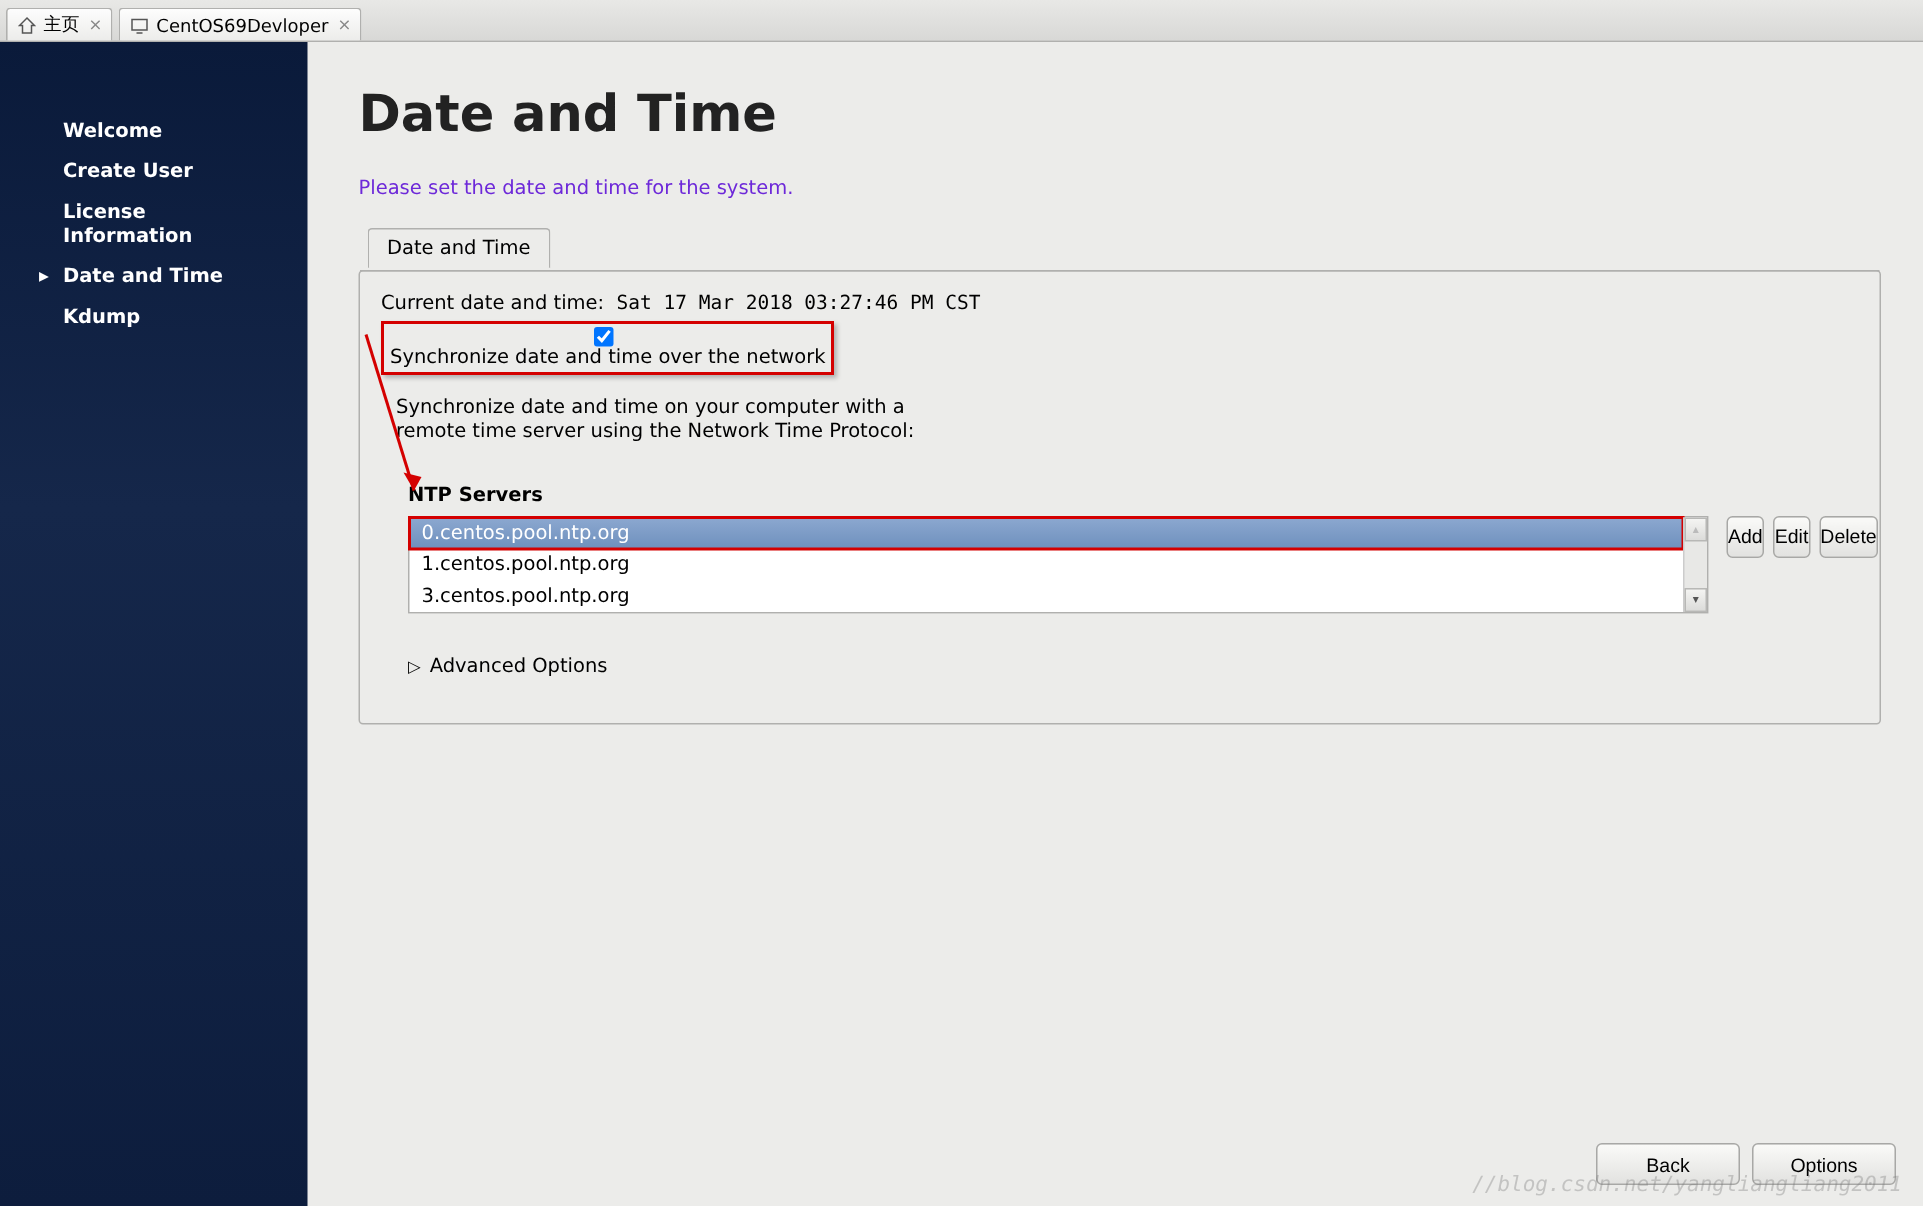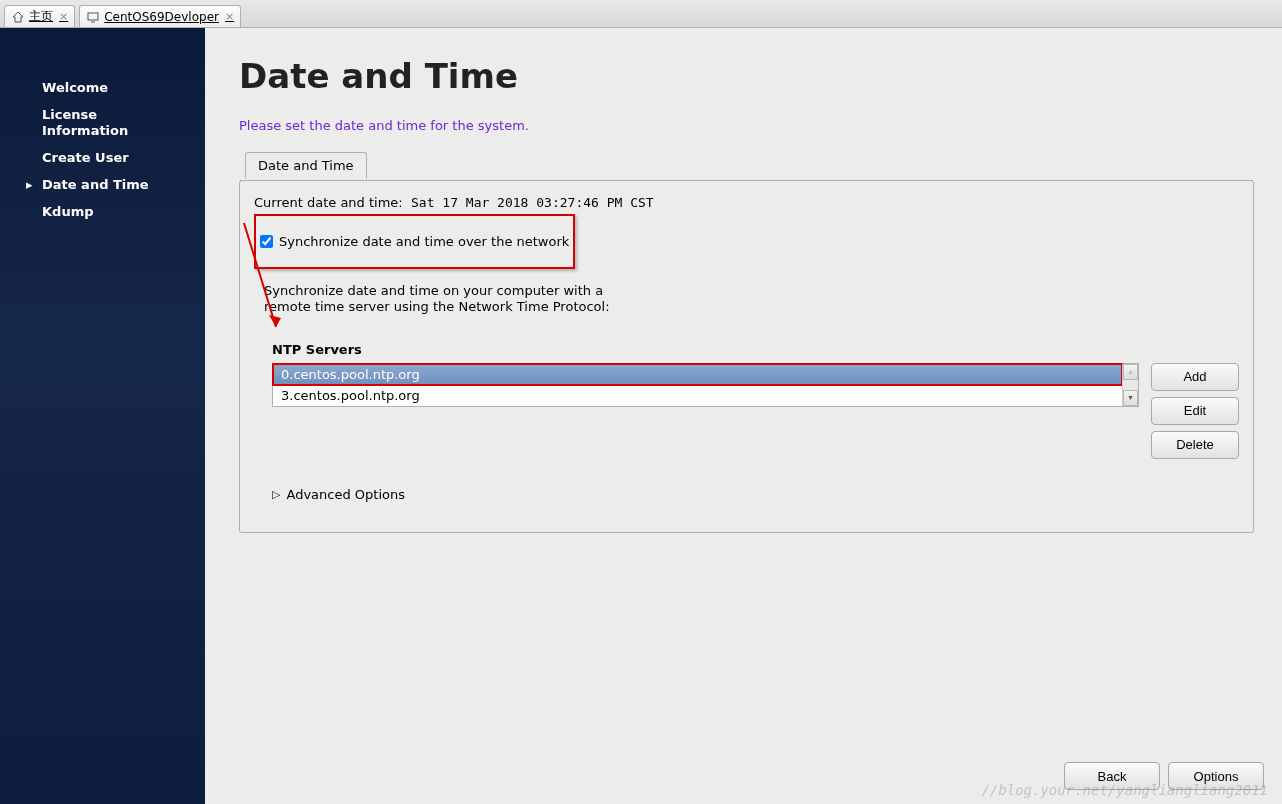--- a/index.html
+++ b/index.html
@@ -1,19 +1,19 @@
 <!DOCTYPE html>
 <html><head>
 <meta charset="utf-8">
 <style>
 * { box-sizing: border-box; margin: 0; padding: 0; }
 body { font-family: "DejaVu Sans", "Liberation Sans", sans-serif; font-size: 13px; width: 1282px; height: 804px; overflow: hidden; background: #ececea; }
 
 .tabbar { height: 28px; background: linear-gradient(#e8e8e6, #d8d8d6); border-bottom: 1px solid #b0b0ae; display: flex; align-items: flex-end; padding-left: 4px; padding-top: 4px; }
-.tab { display: flex; align-items: center; height: 22px; padding: 0 6px; background: linear-gradient(#fdfdfd, #ececea); border: 1px solid #b0b0ae; border-bottom: none; border-radius: 3px 3px 0 0; margin-right: 4px; font-size: 12px; cursor: pointer; text-decoration: underline; }
+.tab { display: flex; align-items: center; height: 22px; padding: 0 6px; background: linear-gradient(#fdfdfd, #ececea); border: 1px solid #b0b0ae; border-bottom: none; border-radius: 3px 3px 0 0; margin-right: 4px; font-size: 12px; cursor: pointer; }
 .tab .ico { width: 14px; height: 14px; margin-right: 4px; display: inline-flex; align-items: center; justify-content: center; color: #555; }
 .tab .close { margin-left: 6px; color: #888; font-size: 11px; }
 
 .container { display: flex; height: calc(804px - 28px); }
 
 .sidebar { width: 205px; background: linear-gradient(180deg, #0a1a3a 0%, #15274a 40%, #0d1d3d 100%); color: #fff; padding: 46px 0 0 0; }
 .sidebar .item { padding: 6px 20px 6px 42px; font-weight: bold; font-size: 13px; cursor: pointer; position: relative; }
 .sidebar .item.two-line { line-height: 1.2; }
 .sidebar .item.active::before { content: "▸"; position: absolute; left: 26px; top: 6px; }
 
@@ -23,37 +23,37 @@
 
 .tabpanel { border: 1px solid #b0b0ae; border-radius: 3px; background: #ececea; padding: 0; position: relative; }
 .tabpanel-tabs { display: flex; position: relative; top: -1px; }
 .tabpanel-tab { padding: 5px 12px; background: #ececea; border: 1px solid #b0b0ae; border-bottom: 1px solid #ececea; border-radius: 3px 3px 0 0; font-size: 13px; margin-left: 6px; cursor: pointer; position: relative; z-index: 1; }
 .tabpanel-body { padding: 14px 14px 30px 14px; border-top: 1px solid #b0b0ae; margin-top: -1px; }
 
 .current-line { font-size: 13px; margin-bottom: 4px; }
 .mono { font-family: "DejaVu Sans Mono", monospace; }
 .sync-row { display: flex; align-items: center; margin-bottom: 14px; }
 .sync-row input[type=checkbox] { margin-right: 6px; }
-.red-box { border: 2px solid #d40000; padding: 18px 4px; display: inline-flex; align-items: center; box-shadow: 2px 2px 3px rgba(0,0,0,0.25); }
+.red-box { border: 2px solid #d40000; padding: 2px 4px; display: inline-flex; align-items: center; box-shadow: 2px 2px 3px rgba(0,0,0,0.25); flex-direction: column; }
 .red-arrow { position: absolute; width: 60px; height: 120px; pointer-events: none; }
 
 .desc { font-size: 13px; margin-bottom: 26px; line-height: 1.25; }
 .ntp-section { padding-left: 18px; }
 .ntp-label { font-weight: bold; font-size: 13px; margin-bottom: 6px; }
 .ntp-row { display: flex; align-items: flex-start; }
 .listwrap { flex: 1; display: flex; border: 1px solid #b0b0ae; background: #fff; }
 .list { flex: 1; }
 .list-item { padding: 3px 8px; font-size: 13px; cursor: pointer; }
 .list-item.selected { background: linear-gradient(#8ca8d0, #6e90bd); color: #fff; outline: 2px solid #d40000; outline-offset: -1px; }
 .scrollbar { width: 16px; background: #e8e8e6; border-left: 1px solid #ccc; display: flex; flex-direction: column; }
 .scroll-btn { height: 16px; background: linear-gradient(#f4f4f2, #dcdcda); display:flex; align-items:center; justify-content:center; font-size:8px; color:#555; border:1px solid #b8b8b6; cursor:pointer; }
 .scroll-btn.dis { color: #bbb; }
 .scroll-track { flex:1; }
 
-.btncol { width: 88px; margin-left: 12px; display: flex; flex-direction: column; gap: 6px; }
+.btncol { width: 88px; margin-left: 12px; display: flex; flex-direction: row; gap: 6px; }
 button.std { height: 28px; background: linear-gradient(#fafaf8, #e2e2e0); border: 1px solid #a8a8a6; border-radius: 4px; font-size: 13px; cursor: pointer; }
 
 .adv { margin-top: 28px; display: flex; align-items: center; cursor: pointer; }
 .adv .tri { margin-right: 6px; font-size: 11px; }
 
 .footer { position: absolute; bottom: 14px; right: 18px; display: flex; gap: 8px; }
 .footer button { width: 96px; }
 
 .watermark { position: absolute; bottom: 6px; right: 14px; color: rgba(120,120,120,0.35); font-family: monospace; font-size: 14px; font-style: italic; pointer-events: none; }
 </style>
@@ -79,22 +79,22 @@
     </span>
     <span>CentOS69Devloper</span>
     <span class="close">×</span>
   </div>
 </div>
 
 <div class="container">
 
   <div class="sidebar">
     <div class="item"><span>Welcome</span></div>
+    <div class="item"><span>Create User</span></div>
     <div class="item two-line"><span>License<br>Information</span></div>
-    <div class="item"><span>Create User</span></div>
     <div class="item active"><span>Date and Time</span></div>
     <div class="item"><span>Kdump</span></div>
   </div>
 
   <div class="main">
     <h1 class="page-title">Date and Time</h1>
     <p class="subtitle">Please set the date and time for the system.</p>
 
     <div class="tabpanel-tabs">
       <div class="tabpanel-tab">Date and Time</div>
@@ -123,20 +123,21 @@
           <span>Synchronize date and time on your computer with a</span><br>
           <span>remote time server using the Network Time Protocol:</span>
         </div>
 
         <div class="ntp-section">
           <div class="ntp-label">NTP Servers</div>
           <div class="ntp-row">
             <div class="listwrap">
               <div class="list">
                 <div class="list-item selected">0.centos.pool.ntp.org</div>
+                <div class="list-item">1.centos.pool.ntp.org</div>
                 <div class="list-item">3.centos.pool.ntp.org</div>
               </div>
               <div class="scrollbar">
                 <div class="scroll-btn dis">▴</div>
                 <div class="scroll-track"></div>
                 <div class="scroll-btn">▾</div>
               </div>
             </div>
             <div class="btncol">
               <button class="std">Add</button>
@@ -152,16 +153,16 @@
         </div>
 
       </div>
     </div>
 
     <div class="footer">
       <button class="std">Back</button>
       <button class="std">Options</button>
     </div>
 
-    <div class="watermark">//blog.your.net/yangliangliang2011</div>
+    <div class="watermark">//blog.csdn.net/yangliangliang2011</div>
   </div>
 
 </div>
 
 </body></html>

